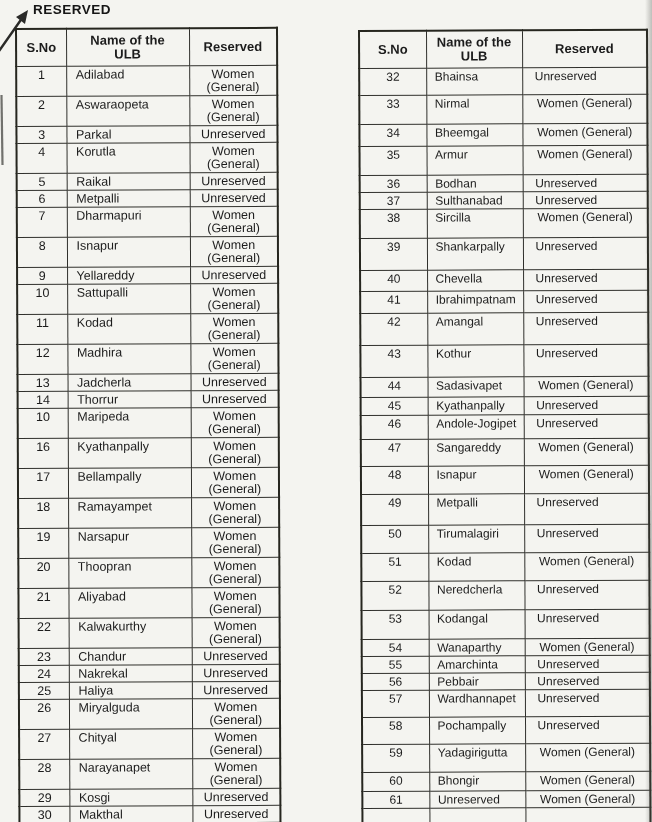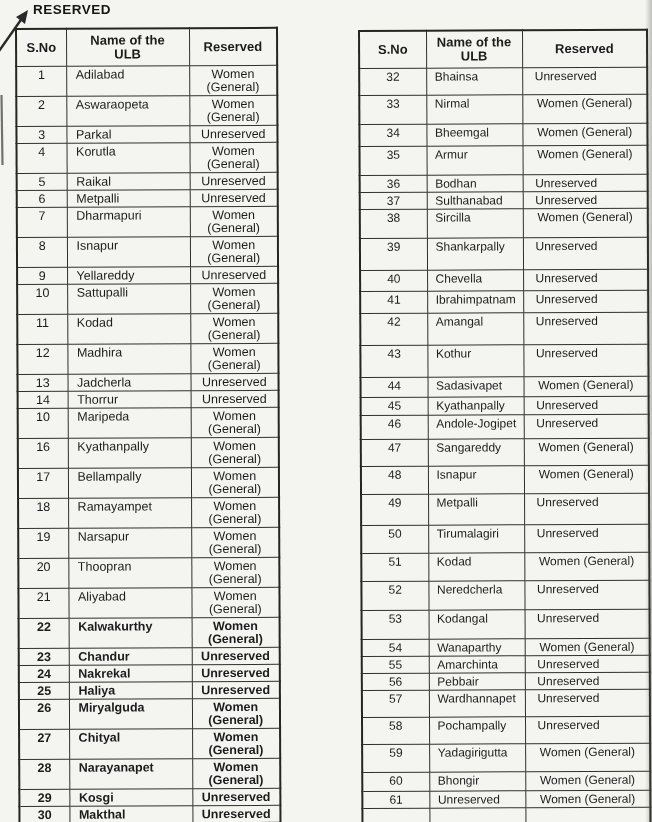--- a/index.html
+++ b/index.html
@@ -66,21 +66,21 @@
   
   table.left { left: 15px; top: 28px; width: 261px; font-size: 12.5px; }
   table.left col.c-sno  { width: 50px; }
   table.left col.c-name { width: 123px; }
   table.left col.c-res  { width: 88px; }
   table.left tbody td:nth-child(1) { text-align: center; }
   table.left tbody td:nth-child(2) { text-align: left; padding-left: 9px; }
   table.left tbody td:nth-child(3) { text-align: center; }
   table.left tbody tr { height: 16px; }
   
-  table.left tbody tr:nth-child(n+22) td { font-weight: bold; }
+  table.left tbody tr:nth-child(n+22) td { font-weight: normal; }
 
   
   table.right { left: 358px; top: 30px; width: 288px; font-size: 12px; }
   table.right col.c-sno  { width: 67px; }
   table.right col.c-name { width: 96px; }
   table.right col.c-res  { width: 125px; }
   table.right tbody td:nth-child(1) { text-align: center; }
   table.right tbody td:nth-child(2) { text-align: left; padding-left: 8px; }
   table.right tbody td:nth-child(3) { text-align: left; padding-left: 12px; }
   table.right tbody td:nth-child(3).women { text-align: center; padding-left: 2px; }

